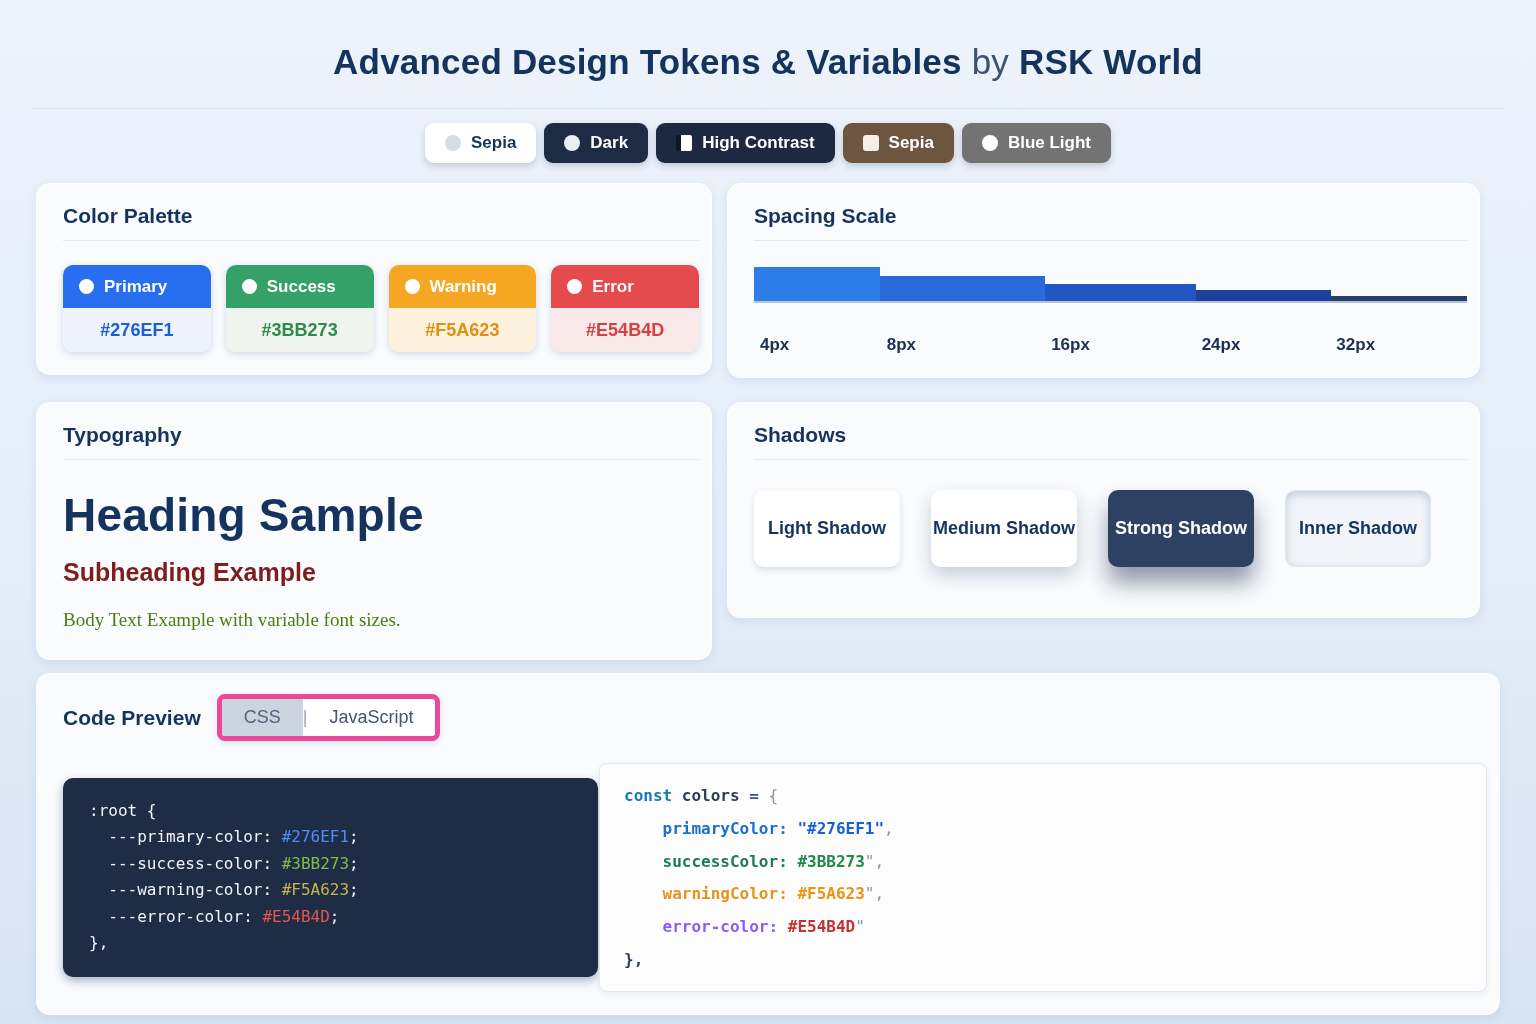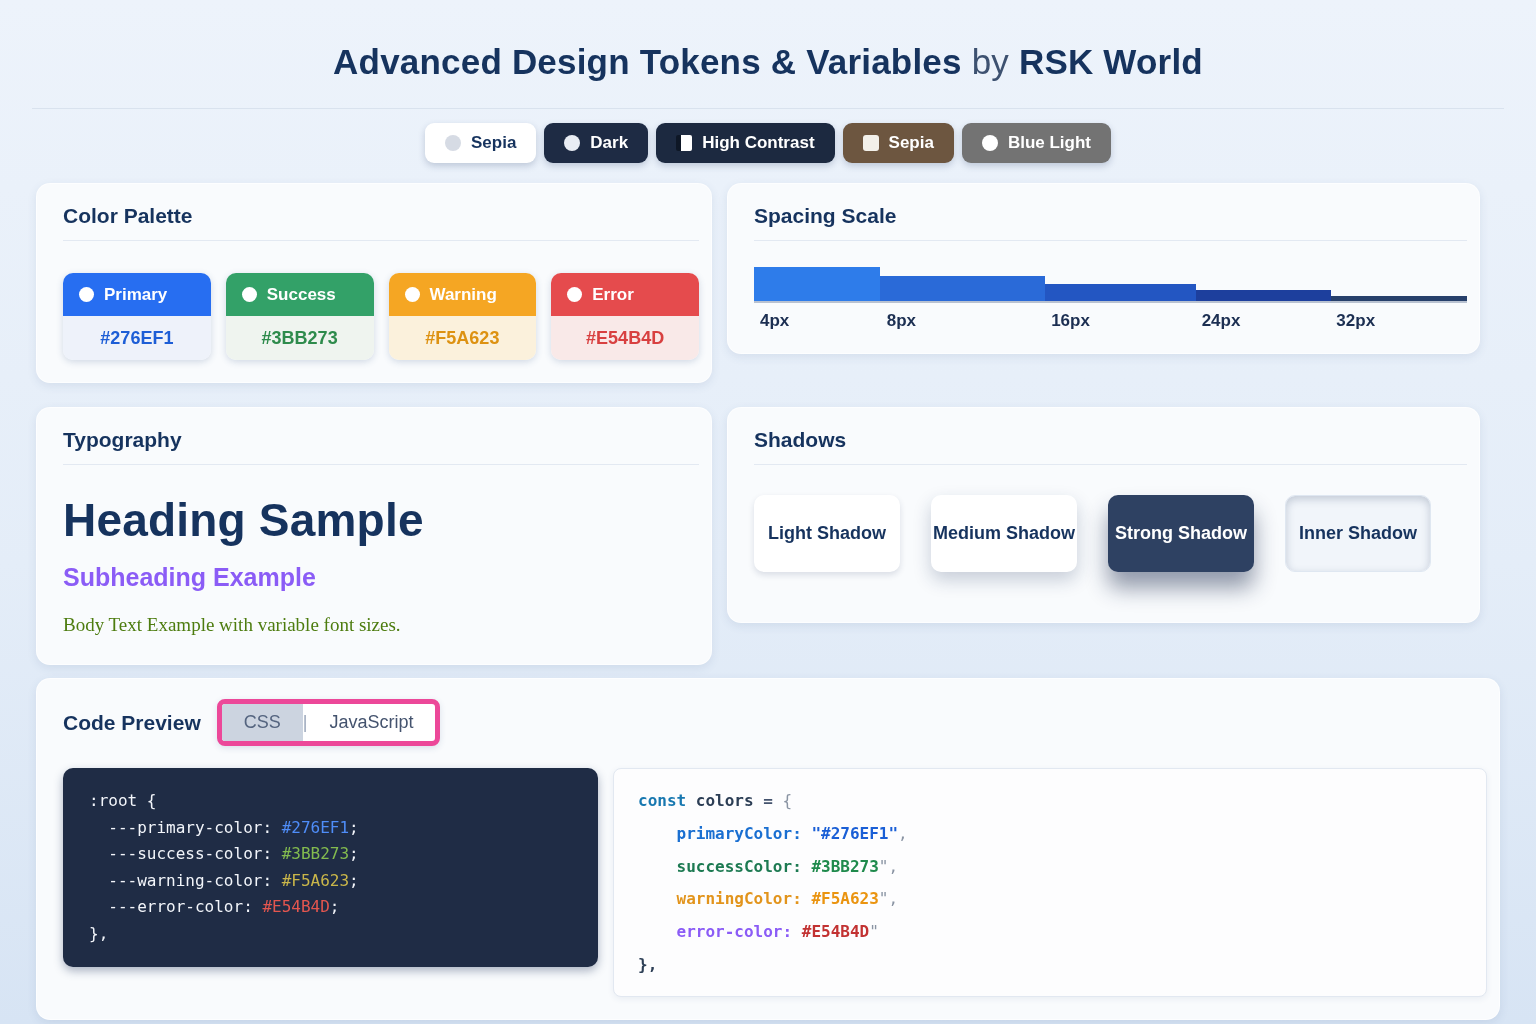--- a/index.html
+++ b/index.html
@@ -27,50 +27,50 @@
   .row.r1 { margin-top:20px; }
   .row.r2 { margin-top:24px; }
   .row.r3 { grid-template-columns:1fr; margin-top:13px; }
   .card {
     background:#f9fbfd; border-radius:14px; padding:20px 12px 22px 26px;
     box-shadow:0 3px 10px rgba(50,80,130,.10); border:1px solid rgba(255,255,255,.7);
   }
   .card-title { font-size:21px; font-weight:800; color:#16335e; }
   .card-divider { height:1px; background:#e3e9f2; margin:12px 0 0 0; }
   
-  .swatch-grid { display:grid; grid-template-columns:repeat(4,1fr); gap:15px; margin-top:32px; }
+  .swatch-grid { display:grid; grid-template-columns:repeat(4,1fr); gap:15px; margin-top:24px; }
   .swatch { border-radius:10px; overflow:hidden; box-shadow:0 2px 7px rgba(50,80,130,.20); cursor:pointer; }
   .swatch-top { height:43px; display:flex; align-items:center; padding-left:16px; gap:10px; color:#fff; font-weight:700; font-size:17px; }
   .swatch-dot { width:15px; height:15px; border-radius:50%; background:#fff; }
   .swatch-hex { height:44px; display:flex; align-items:center; justify-content:center; font-weight:800; font-size:18px; }
   
   .bars-row { display:flex; align-items:flex-end; margin-top:26px; border-bottom:2px solid rgba(35,62,110,.30); }
   .bar-cell { display:flex; flex-direction:column; justify-content:flex-end; }
   .bar { width:100%; }
-  .labels-row { display:flex; margin-top:8px; }
+  .labels-row { display:flex; margin-top:32px; }
   .bar-label { font-size:17px; font-weight:600; color:#1c2f52; padding-left:6px; }
   
   .typo-heading { font-size:46px; font-weight:800; color:#16335e; margin-top:28px; letter-spacing:.2px; }
-  .typo-sub { font-size:25px; font-weight:700; color:#8b5cf6; margin-top:16px; }
+  .typo-sub { font-size:25px; font-weight:700; color:#7f1d1d; margin-top:16px; }
   .typo-body { font-size:19px; font-weight:400; color:#4d7c0f; margin-top:22px; padding-bottom:6px;font-family:Liberation Serif, serif; }
   
   .shadow-row { display:flex; gap:31px; margin-top:30px; padding-bottom:28px; }
   .shadow-box {
     width:146px; height:77px; border-radius:10px; background:#fff;
     display:flex; align-items:center; justify-content:center;
     font-size:18px; font-weight:700; color:#16335e; text-align:center;
   }
   
   .code-head { display:flex; align-items:center; gap:16px; }
   .tab-group { display:flex; align-items:center; background:#fff; border-radius:8px; overflow:hidden; box-shadow:0 2px 6px rgba(50,80,130,.15); border:5px solid #ec4899; }
   .tab { font-size:18px; padding:8px 22px; cursor:pointer; background:transparent; border:none; font-family:inherit; }
   .tab.active { background:#ccd4e0; color:#54647f; font-weight:400; }
   .tab.idle { color:#44536e; }
   .tab-sep { color:#9aa7bb; font-size:18px; }
-  .code-cols { display:flex; gap:15px; margin-top:22px; align-items:flex-start; }
+  .code-cols { display:flex; gap:1px; margin-top:22px; align-items:center; }
   .code-dark {
     width:535px; background:#1f2c45; border-radius:10px; padding:20px 26px;
     font-family:"DejaVu Sans Mono", monospace; font-size:16px; line-height:1.66;
     color:#f2f5fa; box-shadow:0 4px 10px rgba(25,45,85,.35);
   }
   .code-light {
     flex:1; background:#fdfdfe; border:1px solid #e2e8f1; border-radius:8px;
     padding:16px 24px 14px 24px; font-family:"DejaVu Sans Mono", monospace;
     font-size:16px; line-height:2.05; color:#2c3e55; font-weight:700;
     box-shadow:0 2px 6px rgba(50,80,130,.08);

